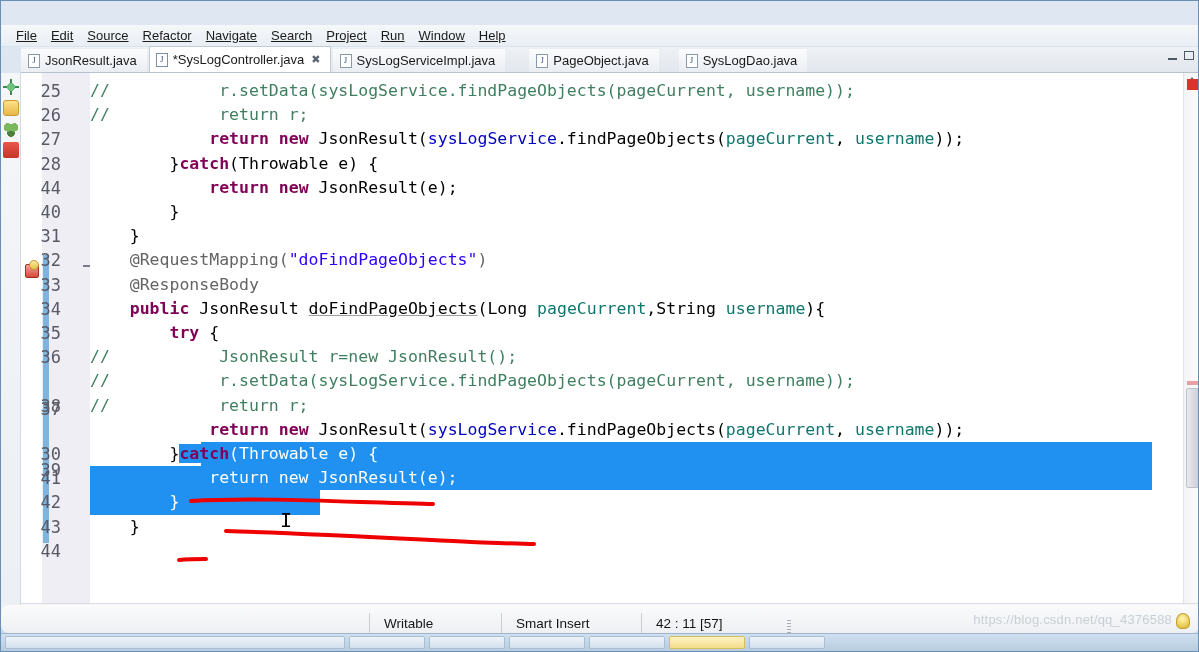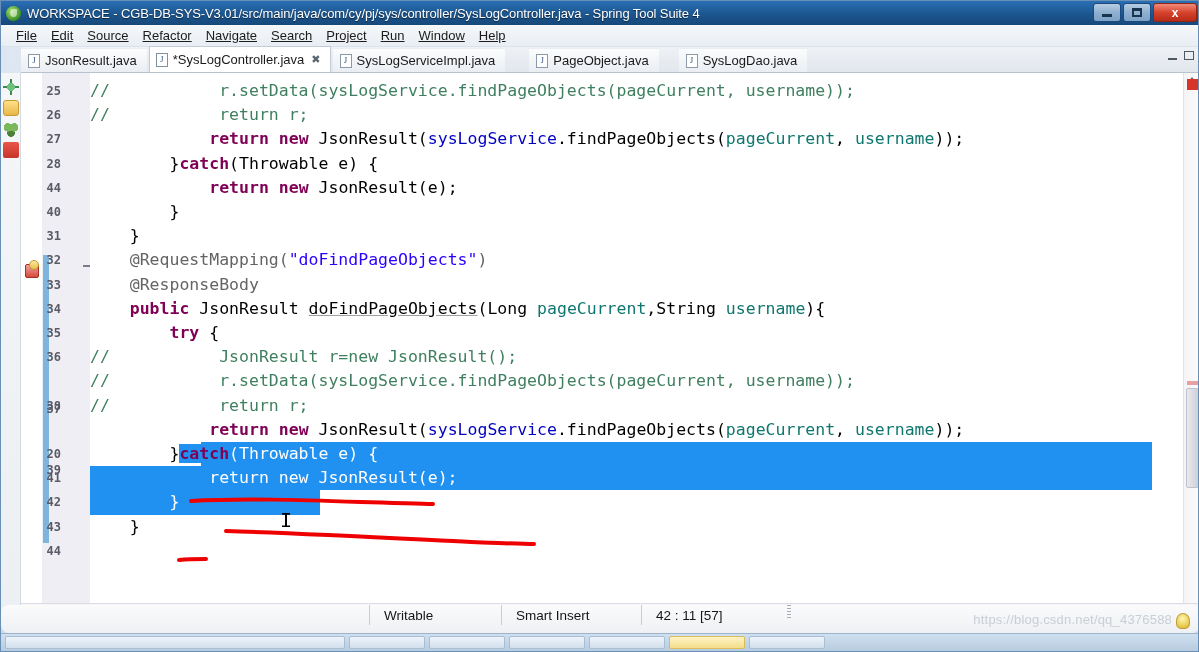--- a/index.html
+++ b/index.html
@@ -244,23 +244,22 @@
     font-family: "DejaVu Sans Mono", "Liberation Mono", monospace;
     font-size: 16.5px;
     color: #000000;
   }
   .lineno {
     position: absolute;
     left: 0; width: 40px;
     height: 24.2px; line-height: 24.2px;
     text-align: right;
     font-family: "DejaVu Sans Mono", "Liberation Mono", monospace;
-    font-size: 12px;
+    font-size: 17px;
     color: #5a5a66;
-    font-weight: bold;
   }
   .fold-marker {
     position: absolute; left: 44px; top: 10px;
     width: 8px; height: 2px; background: #7a7a8a;
   }
   .err-marker {
     position: absolute; left: 4px;
     width: 14px; height: 14px;
     background: linear-gradient(#f4a0a0, #d44a3a);
     border: 1px solid #a82e20;
@@ -343,21 +342,21 @@
     position: absolute; left: 590px; top: 5px;
     width: 12px; height: 6px;
     background: repeating-linear-gradient(90deg,#b8b8c2 0 1px, transparent 1px 3px);
   }
 
   
   .statusbar {
     position: absolute; left: 0; bottom: 18px;
     width: 1199px; height: 28px;
     background: linear-gradient(#fbfbfc, #eef0f3);
-    display: flex; align-items: flex-start; border-radius: 8px;
+    display: flex; align-items: flex-end; border-radius: 8px;
   }
   .sb-cell {
     font-size: 13.5px; color: #151515;
     padding-left: 14px;
     height: 20px;
     display: flex; align-items: center;
     border-left: 1px solid #c9ced4;
     white-space: nowrap;
   }
   .sb-writable { margin-left: 368px; width: 132px; }
@@ -421,33 +420,20 @@
     color: #000;
     font-family: "DejaVu Sans Mono", monospace;
     font-size: 20px; line-height: 18px;
   }
 </style>
 </head>
 <body>
 
 <div id="app">
 
-  <div class="titlebar">
-    <div class="app-icon"></div>
-    <div class="title-text">WORKSPACE - CGB-DB-SYS-V3.01/src/main/java/com/cy/pj/sys/controller/SysLogController.java - Spring Tool Suite 4</div>
-    <div class="win-buttons">
-      <div class="win-btn">
-          <div class="glyph-min"></div>
-        </div>
-      <div class="win-btn">
-          <div class="glyph-max"></div>
-        </div>
-      <div class="win-btn close">x</div>
-    </div>
-  </div>
 
   <div class="menubar">
     <div class="menu-item">File</div>
     <div class="menu-item">Edit</div>
     <div class="menu-item">Source</div>
     <div class="menu-item">Refactor</div>
     <div class="menu-item">Navigate</div>
     <div class="menu-item">Search</div>
     <div class="menu-item">Project</div>
     <div class="menu-item">Run</div>
@@ -523,21 +509,21 @@
           <div class="lineno" style="top: 127px;">40</div>
           <div class="lineno" style="top: 151.2px;">31</div>
           <div class="lineno" style="top: 175.4px;">32</div>
           <div class="lineno" style="top: 199.6px;">33</div>
           <div class="lineno" style="top: 223.8px;">34</div>
           <div class="lineno" style="top: 248px;">35</div>
           <div class="lineno" style="top: 272.2px;">36</div>
           <div class="lineno" style="top: 296.4px; margin-top: 28px;">37</div>
           <div class="lineno" style="top: 320.6px;">38</div>
           <div class="lineno" style="top: 344.8px; margin-top: 40px;">39</div>
-          <div class="lineno" style="top: 369px;">20</div>
+          <div class="lineno" style="top: 369px;">30</div>
           <div class="lineno" style="top: 393.2px;">41</div>
           <div class="lineno" style="top: 417.4px;">42</div>
           <div class="lineno" style="top: 441.6px;">43</div>
           <div class="lineno" style="top: 465.8px;">44</div>
         </div>
     </div>
 
     <div class="code-area">
       <div id="code-host">
           <div class="line" style="position: absolute; left: 0px; top: 6px;"><span class="cmt">// </span><span class="cmt">          r.setData(sysLogService.findPageObjects(pageCurrent, username));</span></div>

